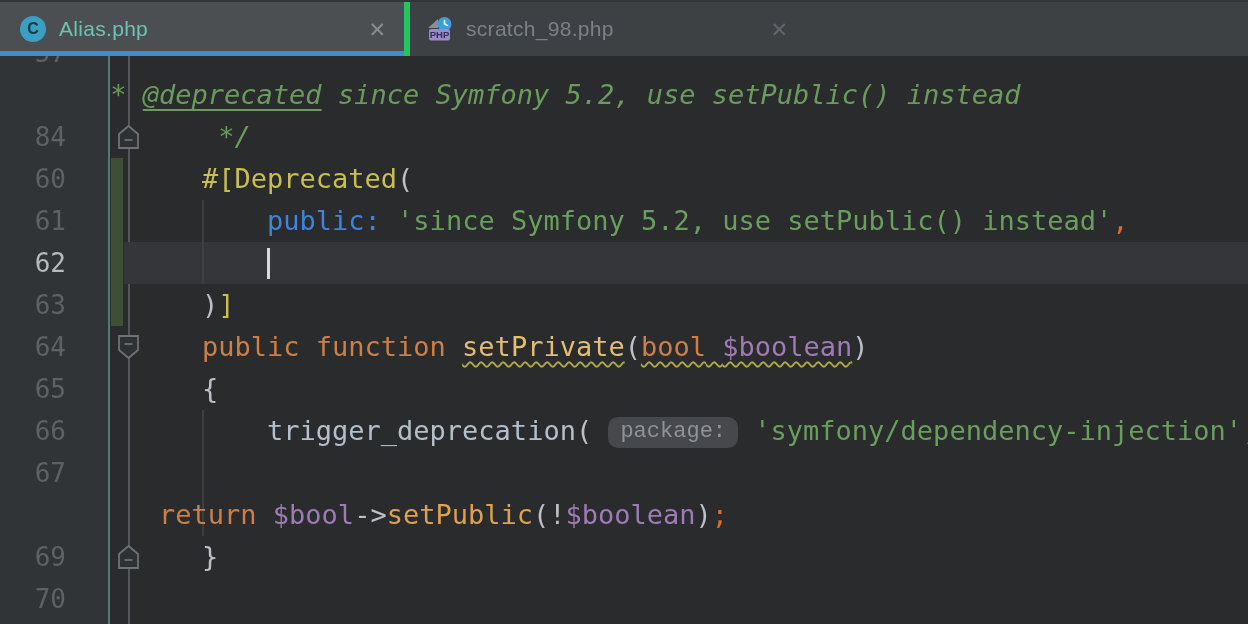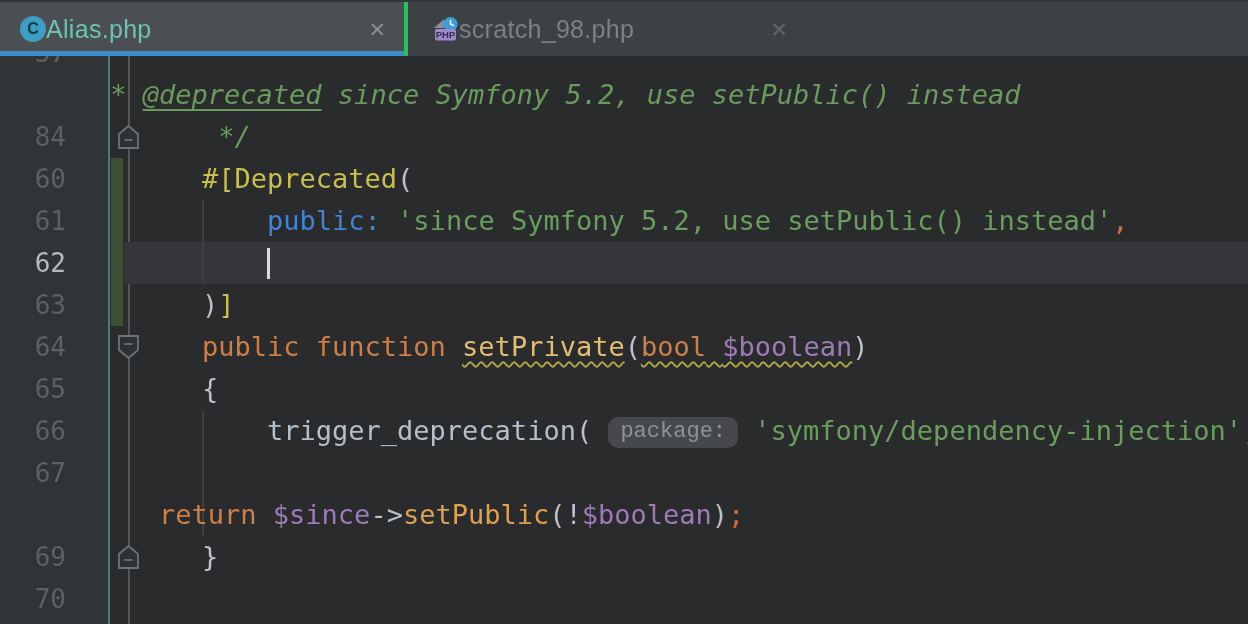--- a/index.html
+++ b/index.html
@@ -56,23 +56,23 @@
         line-height:28px;color:var(--hint-fg);background:var(--hint-bg);
         border-radius:10px;padding:1px 12px 2px;vertical-align:3px}
   .caret{position:absolute;left:267px;top:6px;width:2.5px;height:31px;background:var(--caret)}
   .fold-marker{position:absolute;left:117px;width:23px;height:28px}
 
   
   .tabbar{position:absolute;left:0;top:0;width:1248px;height:56px;background:var(--tabbar-bg);
           border-top:2px solid #333639;display:flex;z-index:10}
   .tab{height:54px;display:flex;align-items:center;position:relative}
   .tab.active{width:404px;background:var(--tab-active-bg);padding-left:20px}
-  .tab.inactive{width:402px;border-left:4px solid #22c55e;padding-left:24px}
+  .tab.inactive{width:402px;border-left:6px solid #22c55e;padding-left:16px}
   .tab-underline{position:absolute;left:0;right:0;bottom:0;height:5px;background:var(--tab-underline)}
-  .tab-label{font-size:25px;letter-spacing:0.3px}
+  .tab-label{margin-left:13px;font-size:21px;letter-spacing:0.3px}
   .tab.active .tab-label{color:var(--tab1-label)}
   .tab.inactive .tab-label{color:var(--tab2-label)}
   .tab-close{margin-left:auto;margin-right:18px;font-size:21px;line-height:21px}
   .tab.active .tab-close{color:#898E8B}
   .tab.inactive .tab-close{color:#61666A}
   .cls-icon{width:26px;height:26px;border-radius:50%;background:#3C9EC0;color:#0F3D49;
             font-weight:700;font-size:16px;display:flex;align-items:center;justify-content:center;flex:none}
   .scratch-icon{width:27px;height:27px;flex:none;display:block}
 </style>
 </head>
@@ -129,21 +129,21 @@
         </div>
         <div class="row">
           <span class="ln">66</span>
           <span class="code"><span class="tk-call">        trigger_deprecation</span><span class="tk-pn">( </span><span class="hint">package:</span><span class="tk-pn"> </span><span class="tk-str">'symfony/dependency-injection'</span><span class="tk-comma">,</span></span>
         </div>
         <div class="row">
           <span class="ln">67</span>
           <span class="code"></span>
         </div>
         <div class="row">
-          <span class="code"><span class="tk-kw">        return </span><span class="tk-var">$since</span><span class="tk-pn">-&gt;</span><span class="tk-fnCall">setPublic</span><span class="tk-pn">(!</span><span class="tk-var">$boolean</span><span class="tk-pn">)</span><span class="tk-comma">;</span></span>
+          <span class="code"><span class="tk-kw">        return </span><span class="tk-var">$bool</span><span class="tk-pn">-&gt;</span><span class="tk-fnCall">setPublic</span><span class="tk-pn">(!</span><span class="tk-var">$boolean</span><span class="tk-pn">)</span><span class="tk-comma">;</span></span>
         </div>
         <div class="row">
           <span class="ln">69</span>
           <span class="code"><span class="tk-pn">    }</span></span>
         </div>
         <div class="row">
           <span class="ln">70</span>
           <span class="code"></span>
         </div>
       </div>

